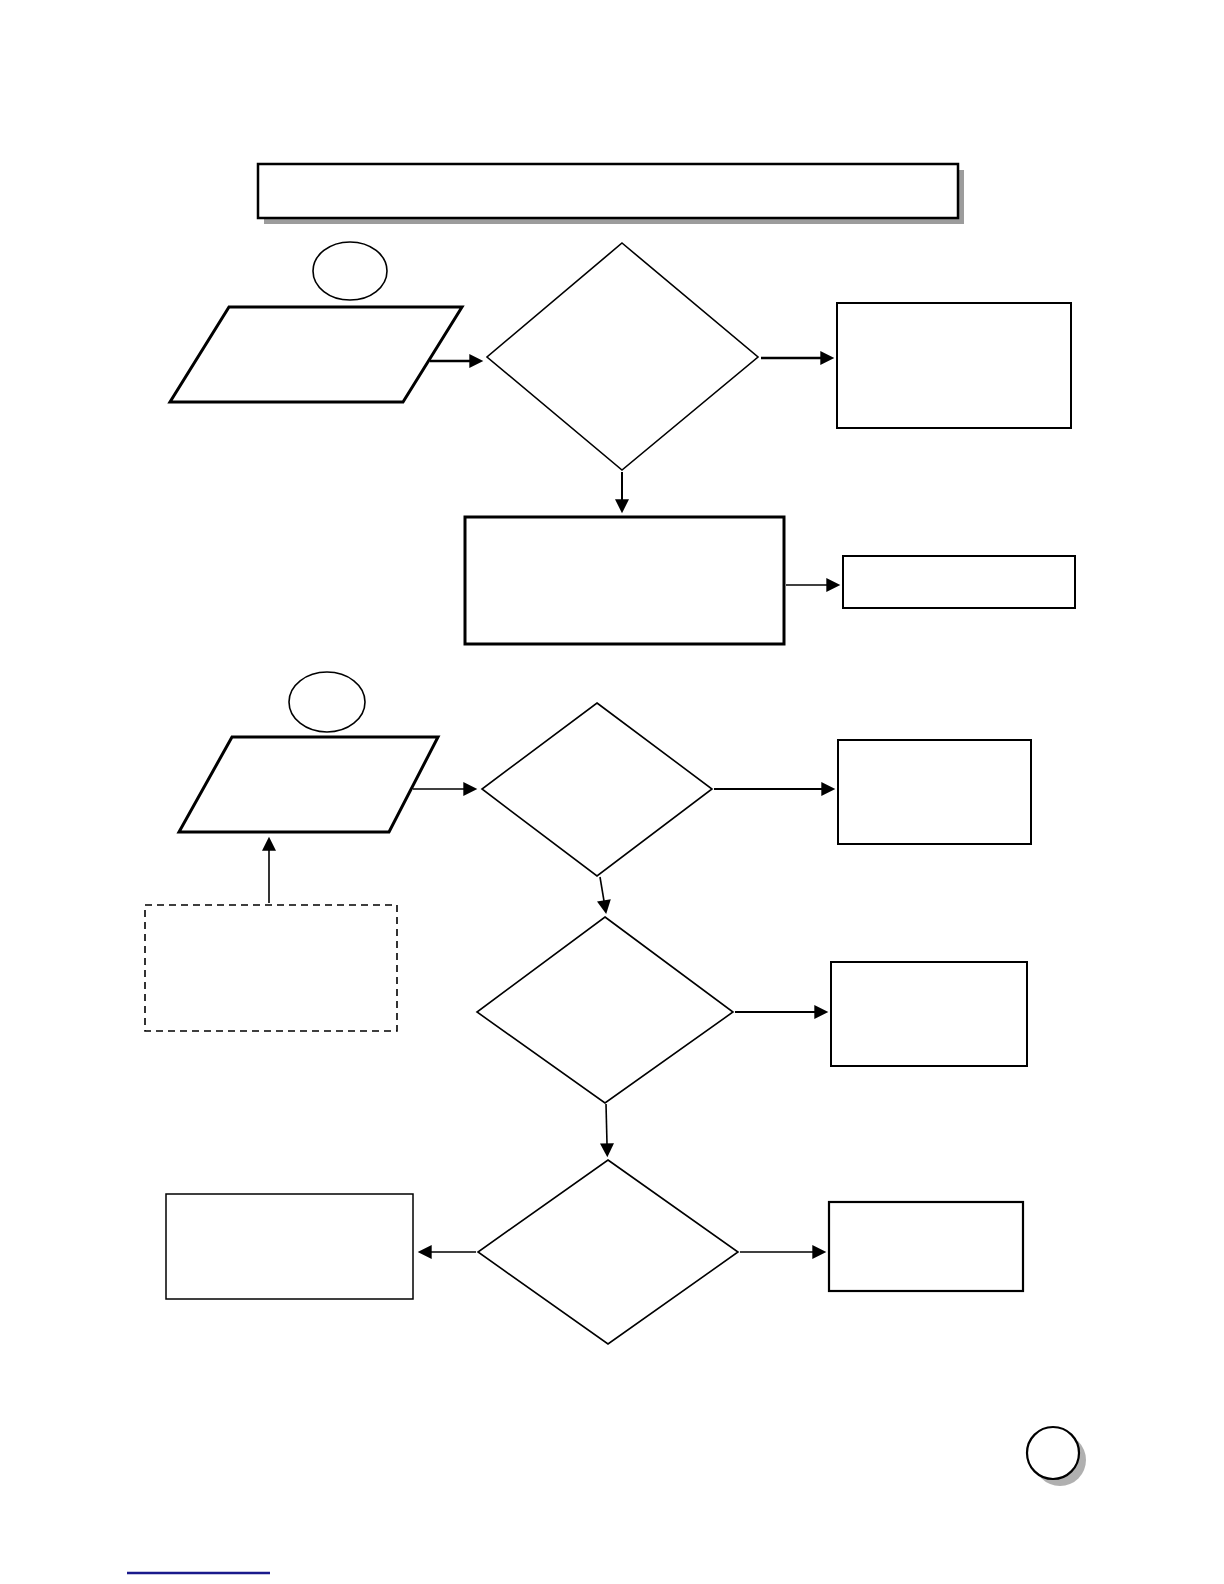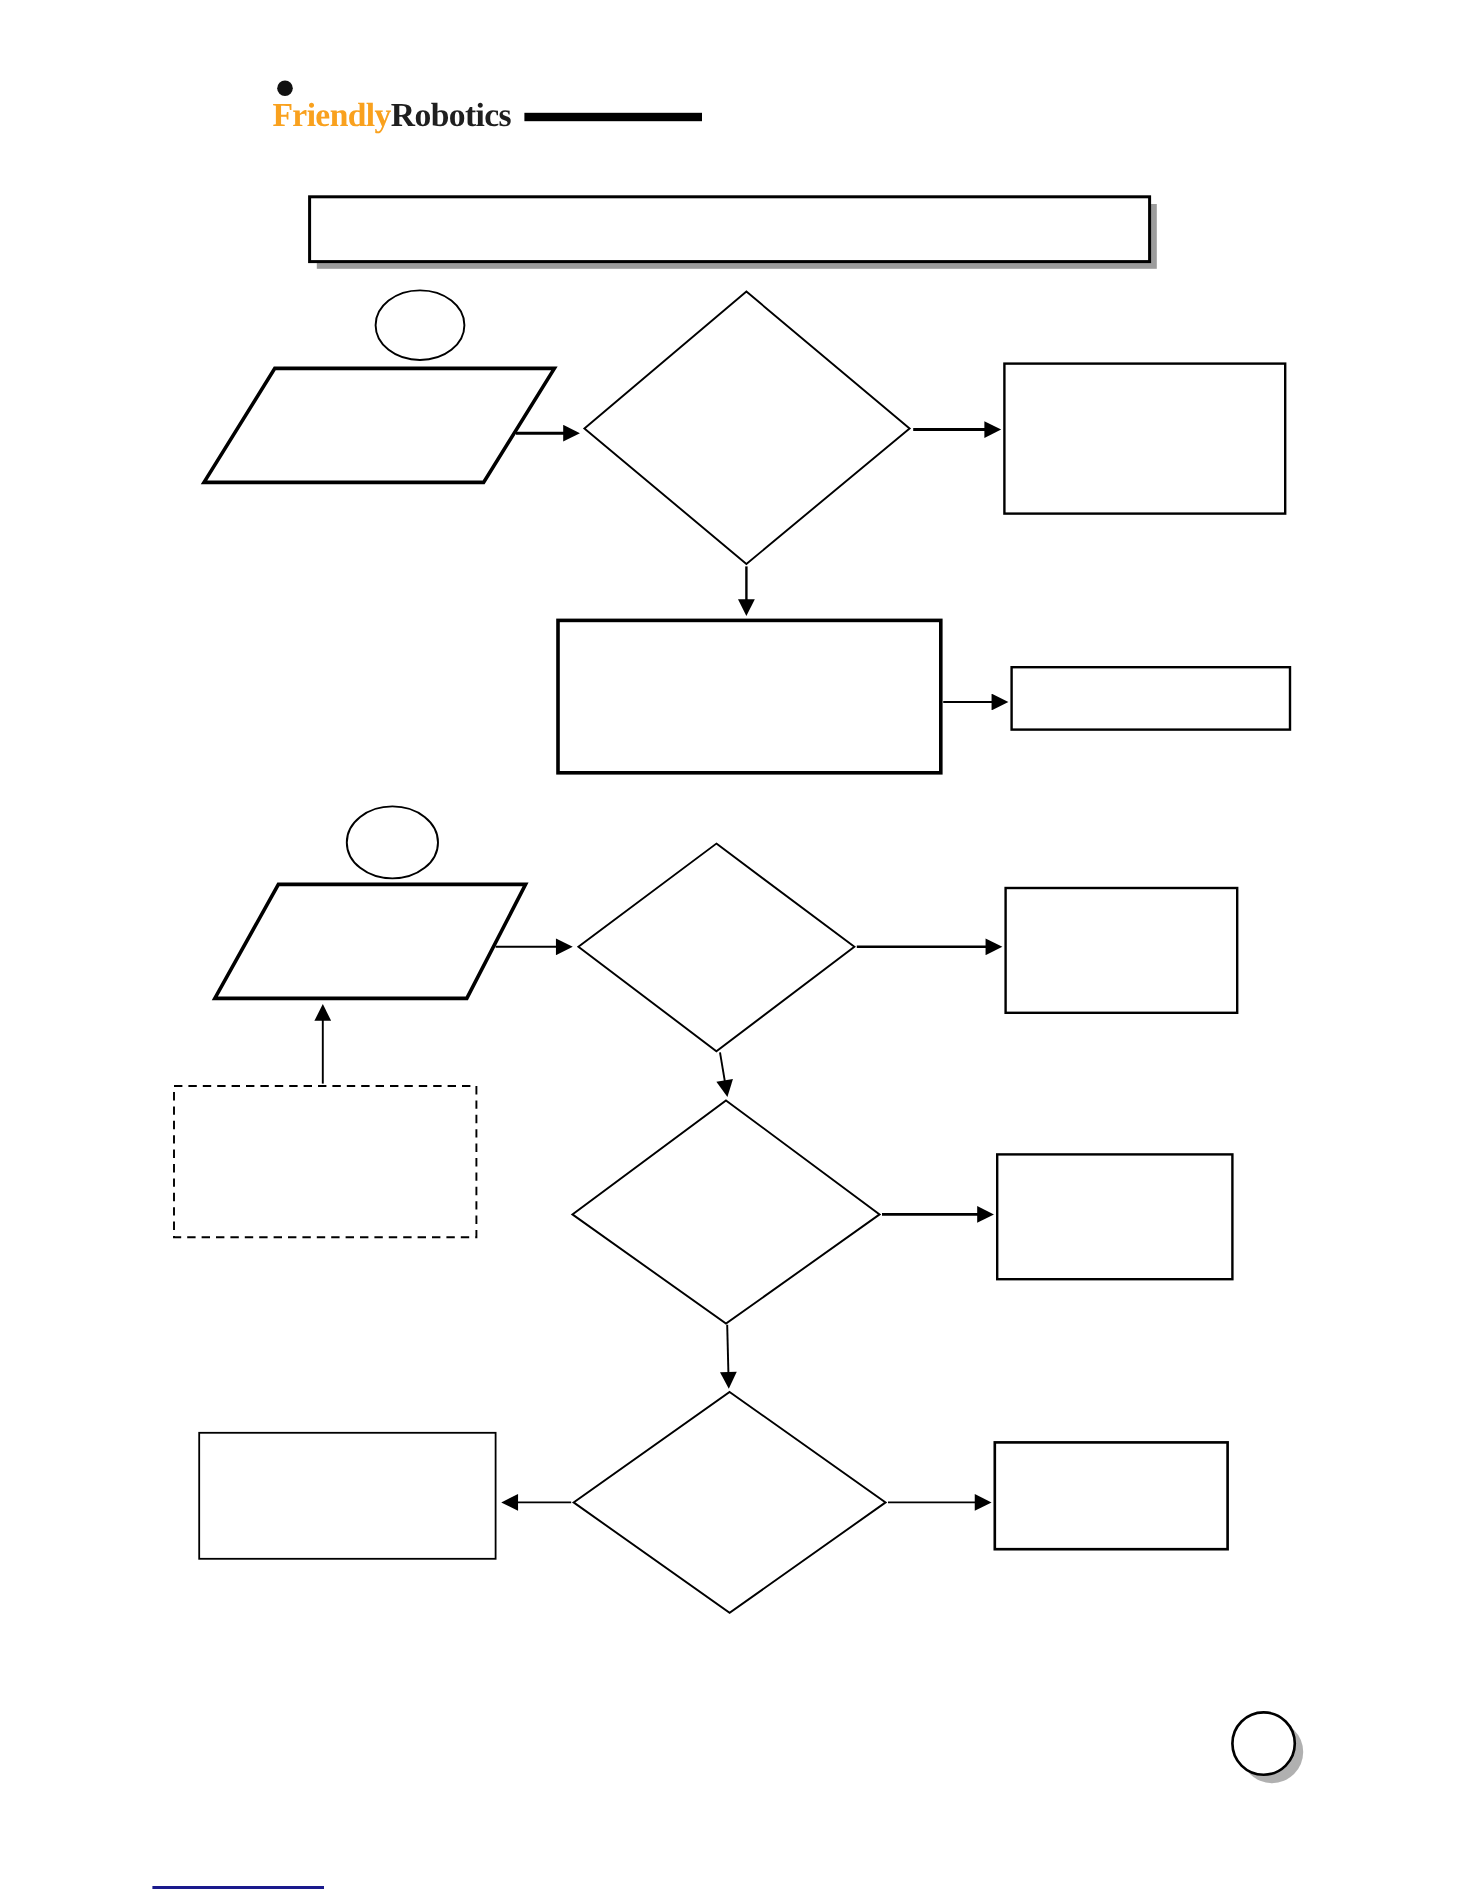--- a/index.html
+++ b/index.html
@@ -30,27 +30,20 @@
   
   .chart{position:absolute;left:0;top:0;}
   .shape{fill:#ffffff;stroke:#000000;}
   .edge{stroke:#000000;fill:none;}
 </style>
 </head>
 <body>
 
 <div class="page">
 
-  <div class="logo">
-    <div class="logo-dot"></div>
-    <div class="logo-text">
-      <span class="logo-first">Friendly</span><span class="logo-second">Robotics</span>
-    </div>
-    <div class="logo-rule"></div>
-  </div>
 
   <svg class="chart" width="1224" height="1584" viewBox="0 0 1224 1584">
     <defs>
       <marker id="ah" markerUnits="userSpaceOnUse" markerWidth="16" markerHeight="14" viewBox="0 0 10 10" refX="0.5" refY="5" orient="auto">
         <path d="M0,0 L10,5 L0,10 Z" fill="#000"></path>
       </marker>
     </defs>
 
     <rect x="264" y="170" width="700" height="54" fill="#9C9C9C"></rect>
     <rect class="shape" x="258" y="164" width="700" height="54" stroke-width="2.5"></rect>

